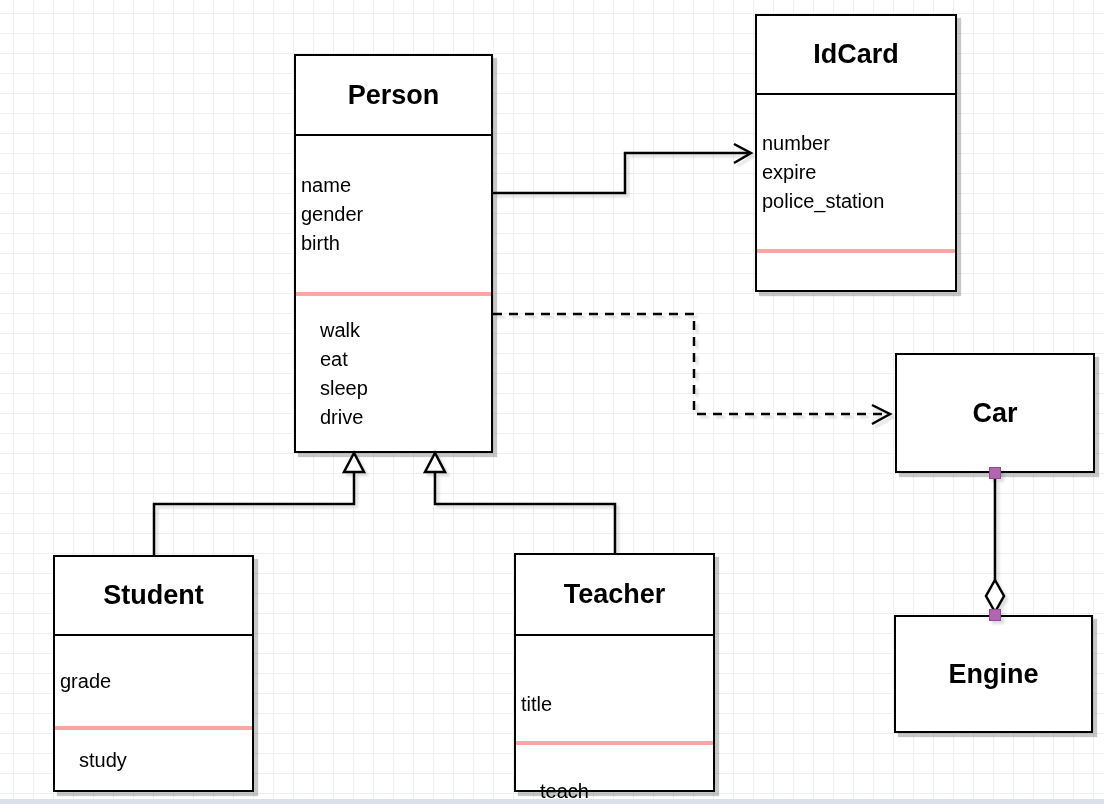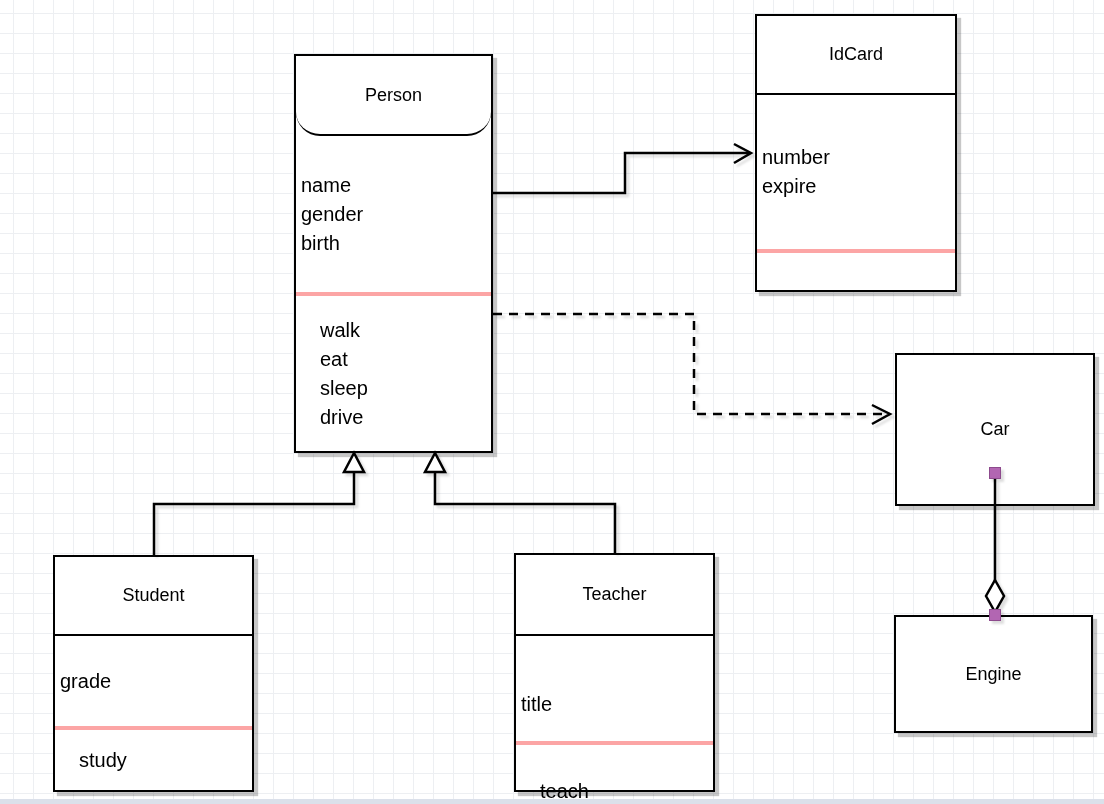--- a/index.html
+++ b/index.html
@@ -33,49 +33,49 @@
     box-shadow: 4px 4px 1px rgba(0,0,0,0.22);
     display: flex;
     flex-direction: column;
     color: #000;
   }
 
   .uml-title {
     display: flex;
     align-items: center;
     justify-content: center;
-    font-weight: normal;
-    font-size: 18px;
+    font-weight: bold;
+    font-size: 27px;
     flex: 0 0 auto;
   }
   .uml-title.divided { border-bottom: 2px solid #000; }
 
   .uml-section {
     box-sizing: border-box;
     display: flex;
     flex-direction: column;
     justify-content: center;
     padding-left: 5px;
     font-size: 20px;
     line-height: 29px;
     flex: 0 0 auto;
   }
   .uml-section.divided { border-bottom: 4px solid #fca5a5; }
   .uml-section.grow { flex: 1 1 auto; padding-left: 24px; }
 
   
   #person  { left: 294px; top: 54px;  width: 199px; height: 399px; }
-  #person .uml-title   { height: 78px; border-radius: 24px; }
+  #person .uml-title   { height: 78px; }
   #person .attrs       { height: 160px; }
 
   #idcard  { left: 755px; top: 14px;  width: 202px; height: 278px; }
   #idcard .uml-title   { height: 77px; }
   #idcard .attrs       { height: 158px; }
 
-  #car     { left: 895px; top: 353px; width: 200px; height: 153px; }
+  #car     { left: 895px; top: 353px; width: 200px; height: 120px; }
   #car .uml-title      { flex: 1 1 auto; }
 
   #engine  { left: 894px; top: 615px; width: 199px; height: 118px; }
   #engine .uml-title   { flex: 1 1 auto; }
 
   #student { left: 53px;  top: 555px; width: 201px; height: 237px; }
   #student .uml-title  { height: 77px; }
   #student .attrs      { height: 94px; }
 
   #teacher { left: 514px; top: 553px; width: 201px; height: 239px; gap: 32px; }
@@ -111,20 +111,21 @@
       <div>sleep</div>
       <div>drive</div>
     </div>
   </div>
 
   <div class="uml-class" id="idcard">
     <div class="uml-title divided">IdCard</div>
     <div class="uml-section attrs divided">
       <div>number</div>
       <div>expire</div>
+      <div>police_station</div>
     </div>
     <div class="uml-section grow"></div>
   </div>
 
   <div class="uml-class" id="car">
     <div class="uml-title">Car</div>
   </div>
 
   <div class="uml-class" id="engine">
     <div class="uml-title">Engine</div>

